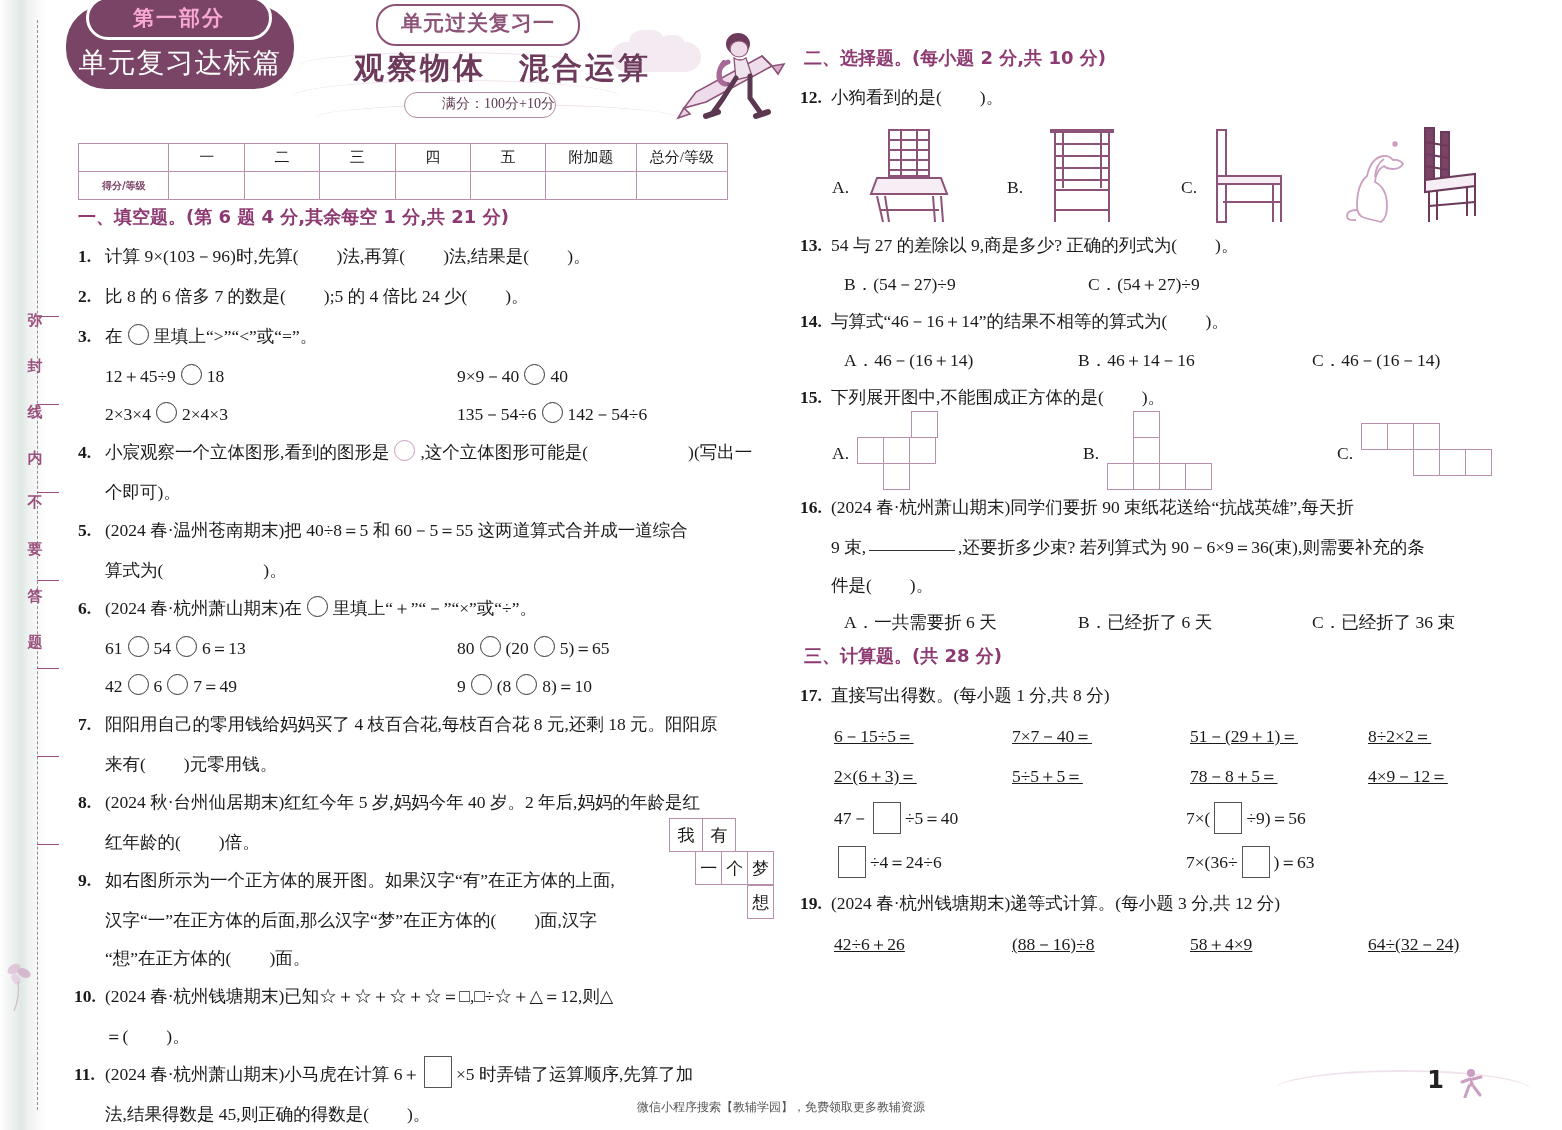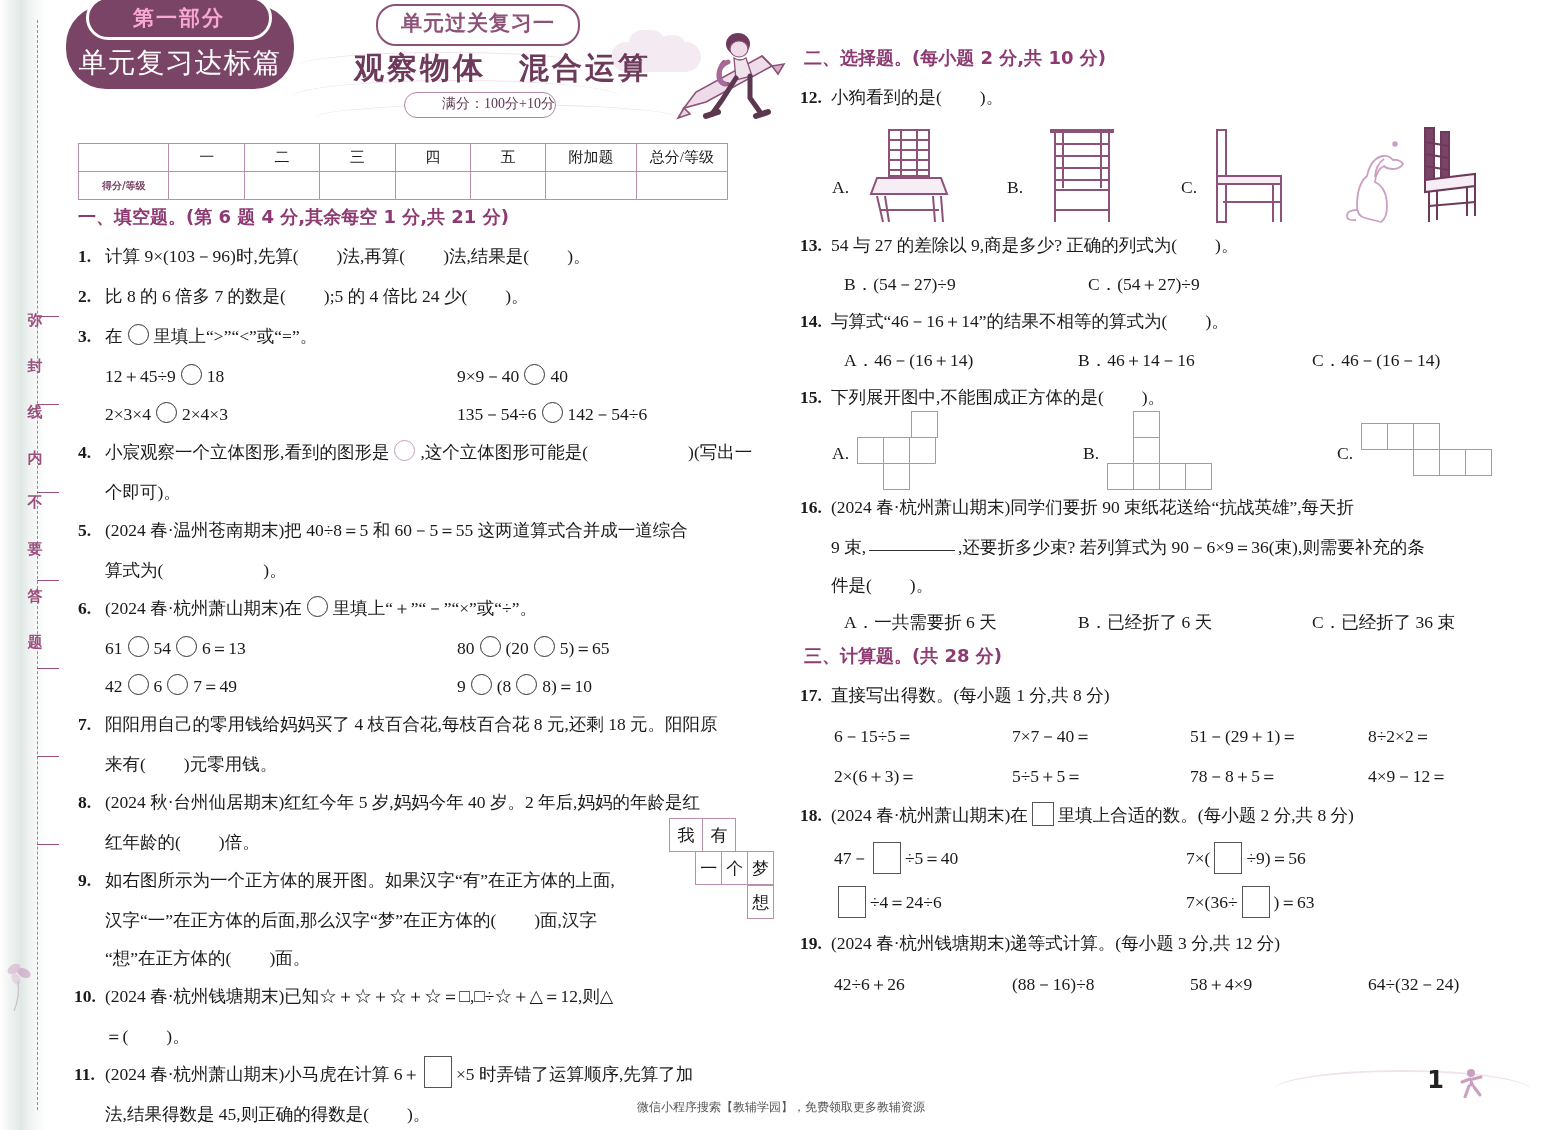--- a/index.html
+++ b/index.html
@@ -142,21 +142,21 @@
   .qn{
     position:absolute;left:0;top:0;
     font-weight:700;font-size:17.5px;
   }
   .qn.w2{left:-4px;}
   .sub{padding-left:27px;font-size:17.5px;line-height:38px;}
   .row2{display:flex;padding-left:27px;line-height:38px;font-size:17.5px;}
   .row2 > div:first-child{width:352px;}
   .opts{display:flex;padding-left:40px;line-height:36px;font-size:17.5px;}
   .opts > div{width:244px;}
-  .calcrow{display:flex;padding-left:30px;line-height:40px;font-size:17.5px;}
+  .calcrow{display:flex;padding-left:30px;line-height:40px;font-size:17.5px;text-decoration:underline;}
   .calcrow > div{width:176px;}
   .calcrow.w4 > div{width:185px;}
   .fillrow{display:flex;padding-left:30px;line-height:44px;font-size:17.5px;align-items:center;}
   .fillrow > div{width:352px;display:flex;align-items:center;}
 
   .circ{
     display:inline-block;width:19px;height:19px;
     border:1.3px solid #333;border-radius:50%;
     vertical-align:-3px;margin:0 5px;
   }
@@ -604,24 +604,20 @@
       <div>51－(29＋1)＝</div>
       <div>8÷2×2＝</div>
     </div>
     <div class="calcrow w4">
       <div>2×(6＋3)＝</div>
       <div>5÷5＋5＝</div>
       <div>78－8＋5＝</div>
       <div>4×9－12＝</div>
     </div>
 
-    <div class="q">
-      <span class="qn w2">18.</span>
-      <span>(2024 春·杭州萧山期末)在</span><span class="box sm"></span><span>里填上合适的数。(每小题 2 分,共 8 分)</span>
-    </div>
     <div class="fillrow">
       <div>
         <span>47－</span>
           <span class="box"></span>
           <span>÷5＝40</span>
       </div>
       <div>
         <span>7×(</span>
           <span class="box"></span>
           <span>÷9)＝56</span>

